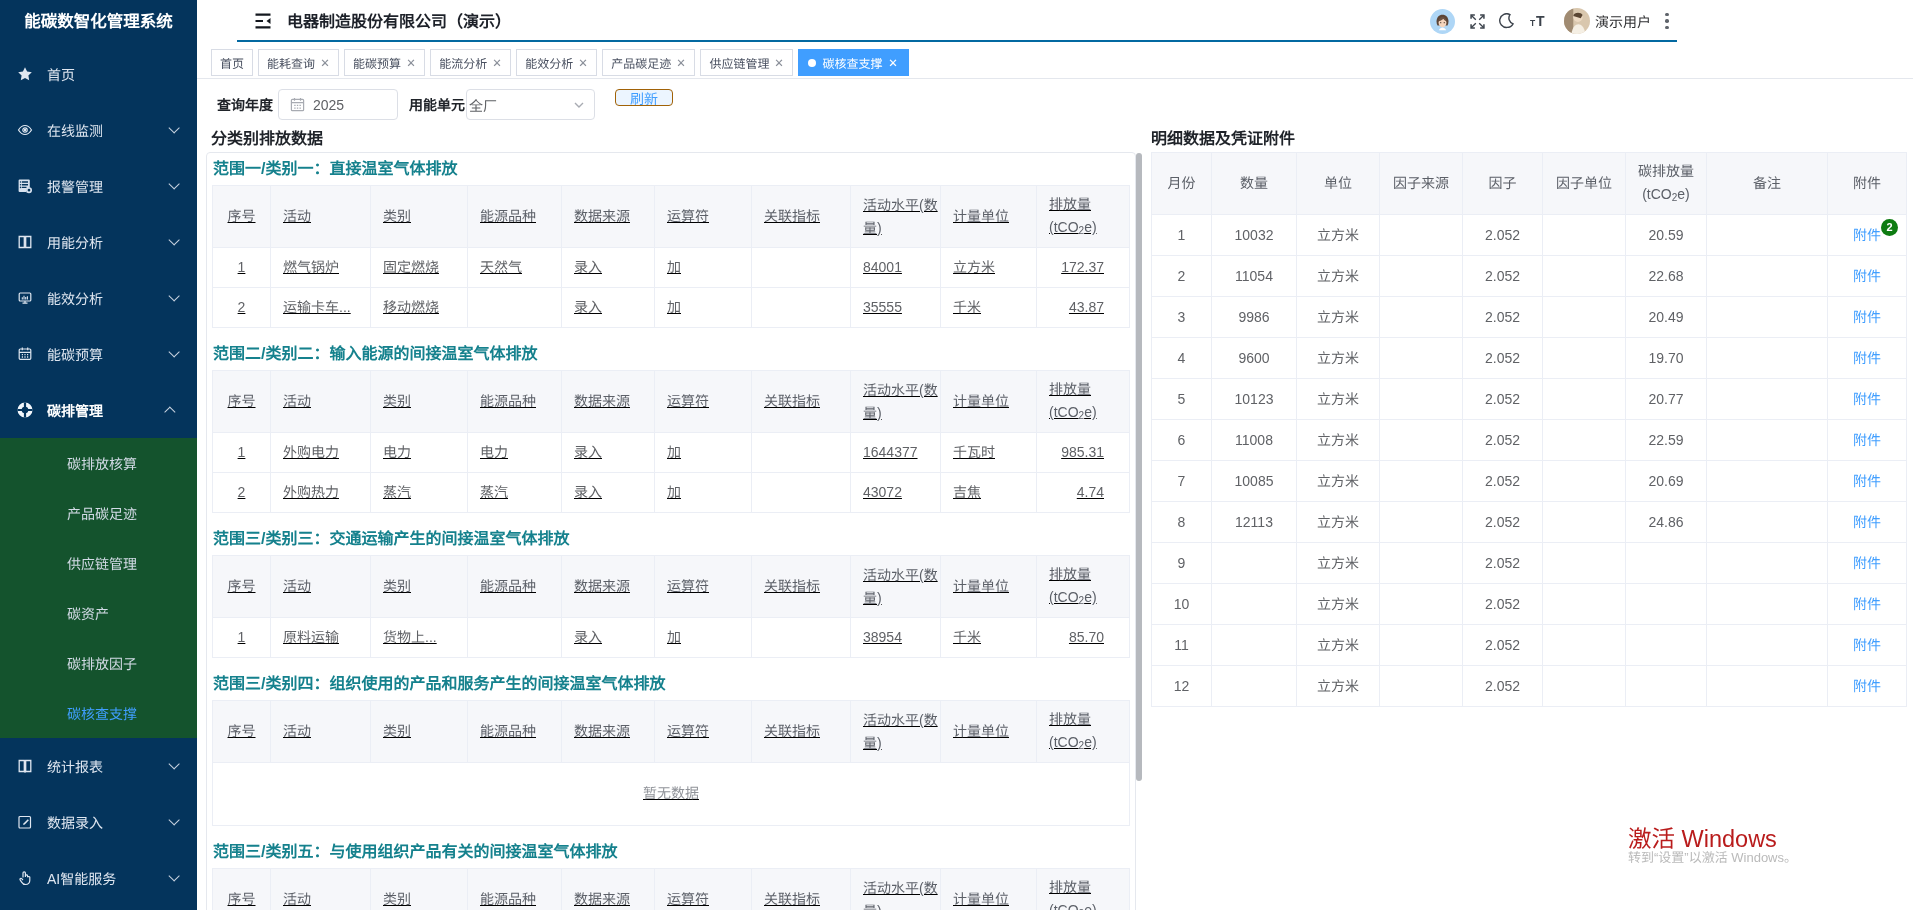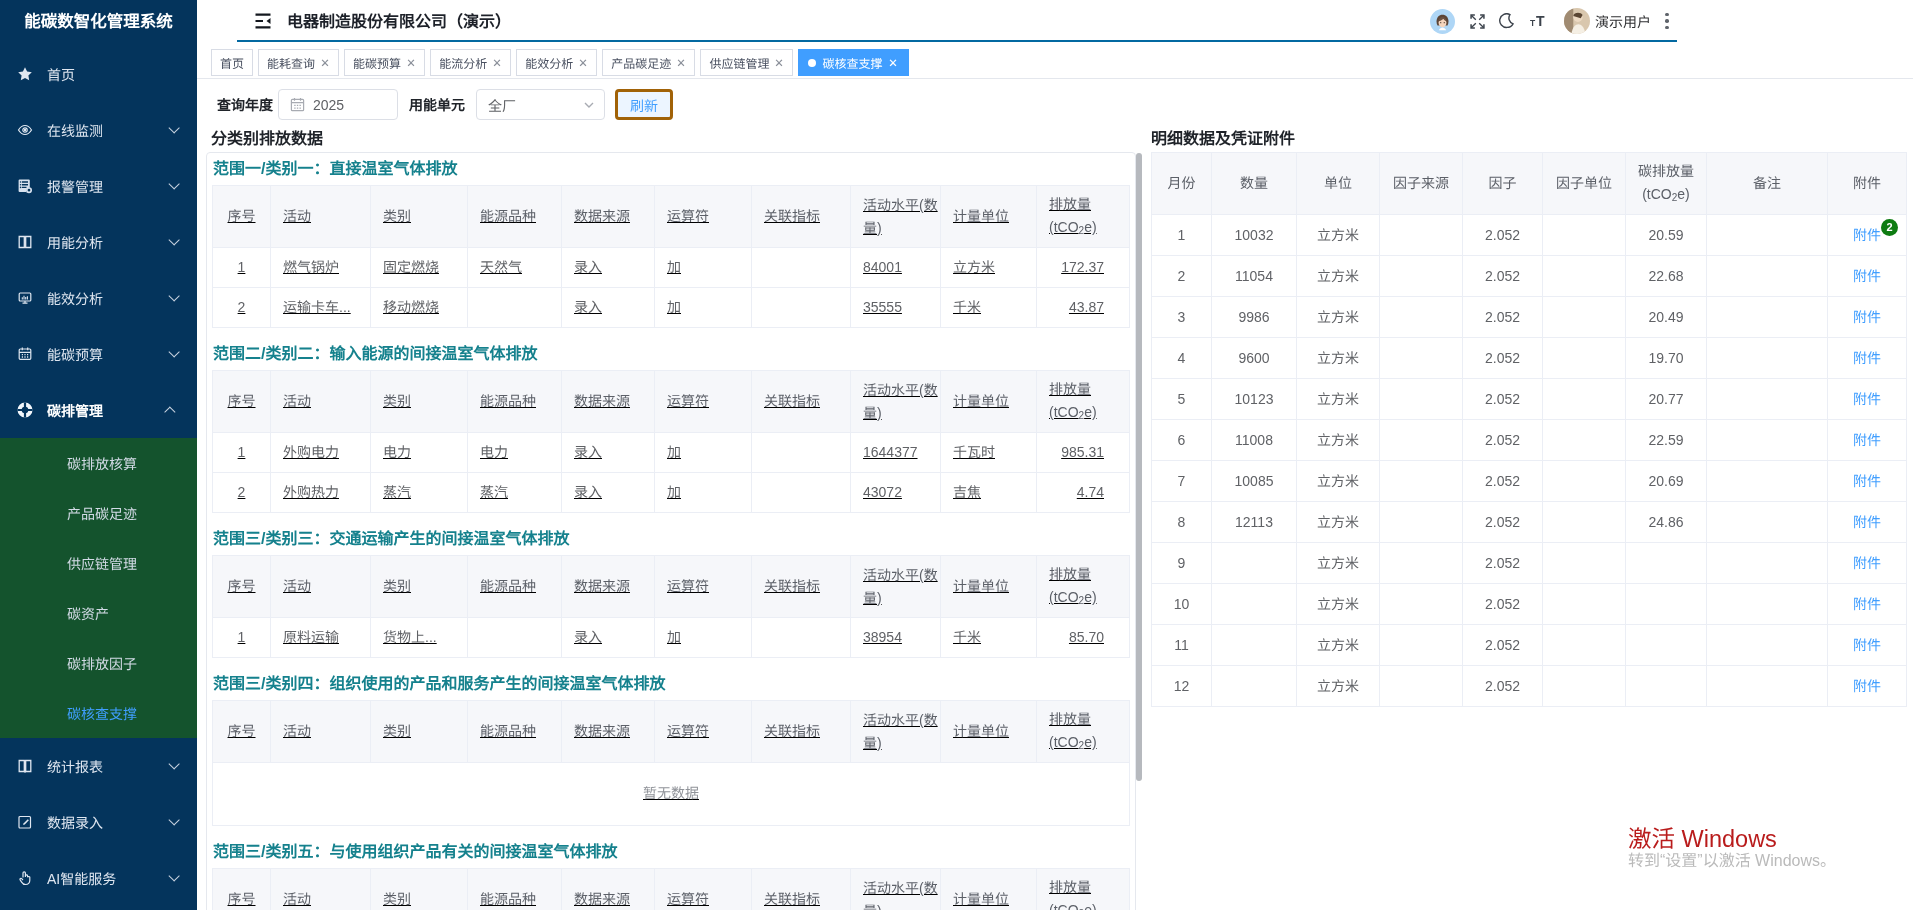--- a/index.html
+++ b/index.html
@@ -24,21 +24,21 @@
 
 .tabbar { position:absolute; left:197px; top:42px; width:1716px; height:37px; background:#fff; border-bottom:1px solid #e4e7ed; padding:7px 0 0 14px; white-space:nowrap; z-index:3; }
 .tag { display:inline-flex; align-items:center; height:27px; border:1px solid #d8dce5; background:#fff; padding:0 8px; margin-right:5px; font-size:12px; color:#495060; vertical-align:top; }
 .tag .x { display:inline-block; margin-left:5px; font-size:12px; color:#8a8f99; line-height:1; transform:scale(.95); }
 .tag.active { background:#409eff; border-color:#409eff; color:#fff; padding:0 10px 0 9px; }
 .tag.active .x { color:#fff; }
 .tag .dot { width:8px; height:8px; border-radius:50%; background:#fff; margin-right:6px; }
 
 .flabel { position:absolute; font-weight:bold; font-size:14px; color:#20242a; top:94px; }
 .finput { position:absolute; top:89px; height:31px; border:1px solid #dcdfe6; border-radius:4px; background:#fff; color:#606266; font-size:14px; display:flex; align-items:center; }
-.btn-refresh { position:absolute; left:615px; top:89px; width:58px; height:31px; background:#ecf5ff; border:3px solid #a16207; border-radius:4px; color:#409eff; font-size:14px; display:flex; align-items:center; justify-content:center; }
+.btn-refresh { position:absolute; left:615px; top:89px; width:58px; height:17px; background:#ecf5ff; border:1px solid #a16207; border-radius:4px; color:#409eff; font-size:14px; display:flex; align-items:center; justify-content:center; }
 
 .ptitle { position:absolute; top:125px; font-size:16px; font-weight:bold; color:#1f2329; }
 
 .leftwrap { position:absolute; left:206px; top:152px; width:937px; height:758px; overflow:hidden; z-index:1; }
 .card { position:absolute; left:0; top:0; width:930px; background:#fff; border:1px solid #e5e8ee; border-radius:4px; padding:5px 5px 12px 5px; }
 .sech { font-size:16px; font-weight:bold; color:#15818d; line-height:22px; margin:15px 0 5px 1px; }
 .sech.first { margin-top:0; }
 table.ltab { border-collapse:collapse; width:917px; table-layout:fixed;text-decoration:underline; }
 .ltab th, .ltab td { border:1px solid #ebeef5; padding:8px 12px; line-height:23px; font-size:14px; color:#606266; font-weight:normal; text-align:left; overflow:hidden; white-space:nowrap; }
 .ltab th { background:#f6f7fa; color:#5c6068; padding-top:7px; padding-bottom:7px; }
@@ -49,21 +49,21 @@
 
 .rwrap { position:absolute; left:1151px; top:152px; width:756px; }
 table.rtab { border-collapse:collapse; width:755px; table-layout:fixed; }
 .rtab th, .rtab td { border:1px solid #ebeef5; padding:8px 6px; line-height:23px; font-size:14px; color:#606266; font-weight:normal; text-align:center; white-space:nowrap; }
 .rtab td { line-height:24px; }
 .rtab th { background:#f6f7fa; color:#5c6068; padding-top:7px; padding-bottom:7px; }
 .alink { color:#409eff; position:relative; }
 .badge { position:absolute; right:-17px; top:-8px; width:17px; height:17px; background:#0e7c12; border-radius:50%; color:#fff; font-size:11px; line-height:17px; text-align:center; font-weight:bold; }
 
 .wm1 { position:absolute; left:1628px; top:820px; font-size:23.5px; color:#b91c1c; }
-.wm2 { position:absolute; left:1628px; top:847px; font-size:16px; color:#bababa; }
+.wm2 { position:absolute; left:1628px; top:847px; font-size:13px; color:#bababa; }
 </style>
 </head>
 <body>
 
 <aside class="sidebar">
   <div class="logo">能碳数智化管理系统</div>
   <div class="mi">
       <svg class="ic" viewBox="0 0 16 16">
         <path d="M8 1.2l2.1 4.3 4.7.7-3.4 3.3.8 4.7L8 12l-4.2 2.2.8-4.7L1.2 6.2l4.7-.7z" fill="#dfe6f0"></path>
       </svg>
@@ -213,21 +213,21 @@
 </div>
 
 <div class="flabel" style="left:217px;">查询年度</div>
 <div class="finput" style="left:278px;width:120px;padding-left:11px;text-align:center;">
   <svg width="15" height="15" viewBox="0 0 16 16" fill="none" stroke="#a8abb2" stroke-width="1.3" style="margin-right:8px;">
       <rect x="1.5" y="2.5" width="13" height="12" rx="1"></rect>
       <path d="M1.5 6h13M4.8 1v3M11.2 1v3M4.5 9h1.5M7.3 9h1.5M10.1 9h1.5M4.5 11.8h1.5M7.3 11.8h1.5M10.1 11.8h1.5"></path>
     </svg>
   2025</div>
 <div class="flabel" style="left:409px;">用能单元</div>
-<div class="finput" style="left:476px;width:129px;padding-left:11px;">全厂
+<div class="finput" style="left:466px;width:129px;padding-left:2px;">全厂
   <svg width="12" height="12" viewBox="0 0 12 12" style="position:absolute;right:9px;top:9px;" fill="none" stroke="#a8abb2" stroke-width="1.4">
       <path d="M2 4l4 4 4-4"></path>
     </svg>
 </div>
 <div class="btn-refresh">刷新</div>
 
 <div class="ptitle" style="left:211px;">分类别排放数据</div>
 <div class="ptitle" style="left:1151px;">明细数据及凭证附件</div>
 
 <div class="leftwrap">

